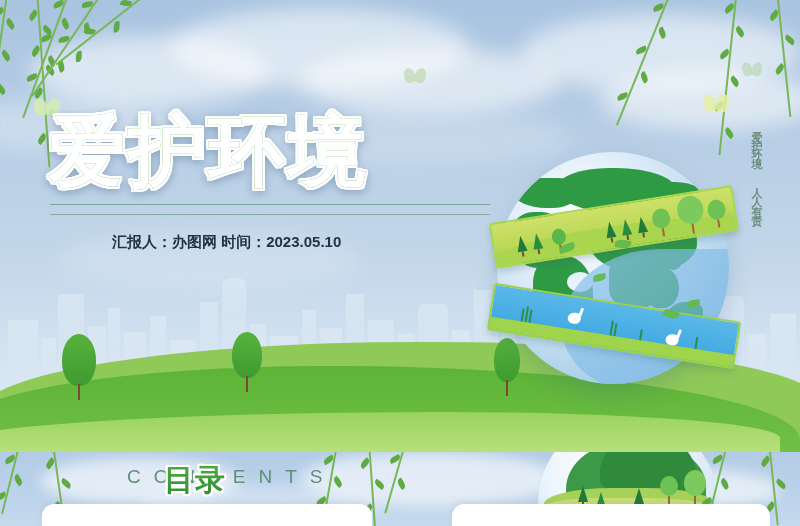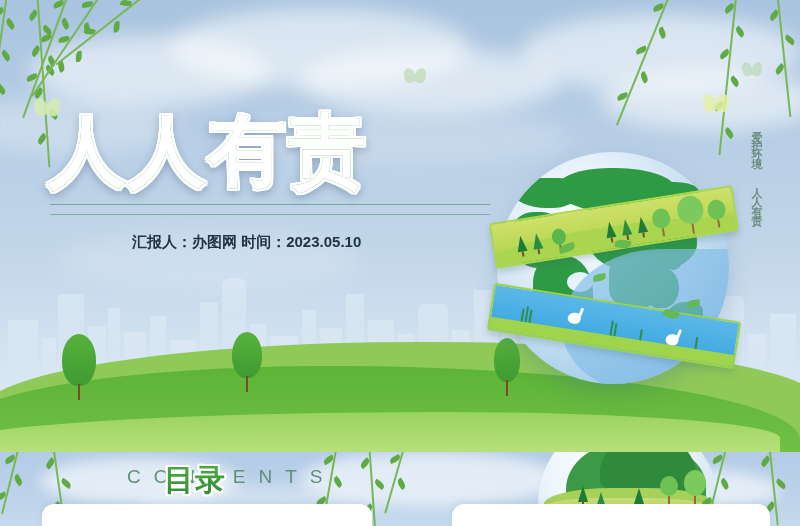--- a/index.html
+++ b/index.html
@@ -48,21 +48,21 @@
     margin-top:9px; font-size:23px; font-weight:bold; color:#2f4454; letter-spacing:1px; white-space:nowrap;
   }
   .ruleb{ height:1px; background:rgba(70,130,95,.5); margin:9px 0 0 2px; width:440px; }
   .suben{
     margin-top:6px; font-size:31px; font-weight:bold; letter-spacing:2.5px; white-space:nowrap;
     background:linear-gradient(180deg,#ffffff 0%, #ddf4ee 34%, #6fd0c4 78%, #39b6ad 100%);
     -webkit-background-clip:text; background-clip:text; -webkit-text-fill-color:transparent;
     filter:drop-shadow(0 2px 2px rgba(40,80,110,.25));
   }
   .meta{
-    margin-top:18px; margin-left:84px; font-size:15px; font-weight:bold; color:#203444; white-space:nowrap;
+    margin-top:18px; margin-left:64px; font-size:15px; font-weight:bold; color:#203444; white-space:nowrap;
   }
 
   
   .vslogan{
     position:absolute; right:36px; top:122px; width:22px;
     writing-mode:vertical-rl; text-orientation:upright;
     font-size:11px; letter-spacing:9px; color:#5c7f6a; font-weight:bold; opacity:.85;
   }
 
   
@@ -395,21 +395,21 @@
     <div class="butterfly" style="left:703px; top:94px; color:#e4f0a8; opacity:.85;">
         <span class="l"></span>
         <span class="r"></span>
       </div>
     <div class="butterfly" style="left:742px; top:62px; color:#a9cf9a; opacity:.45; width:20px;height:16px;">
         <span class="l" style="width:10px;height:14px;"></span>
         <span class="r" style="width:10px;height:14px;"></span>
       </div>
 
     <div class="titleWrap">
-      <div class="maintitle">人人有责</div>
+      <div class="maintitle">爱护环境</div>
       <div class="rule"></div>
       <div class="ruleb"></div>
       <div class="meta">汇报人：办图网  时间：2023.05.10</div>
     </div>
 
     <div class="vslogan">爱护环境·人人有责</div>
   </section>
 
   <section class="slide2">
 

